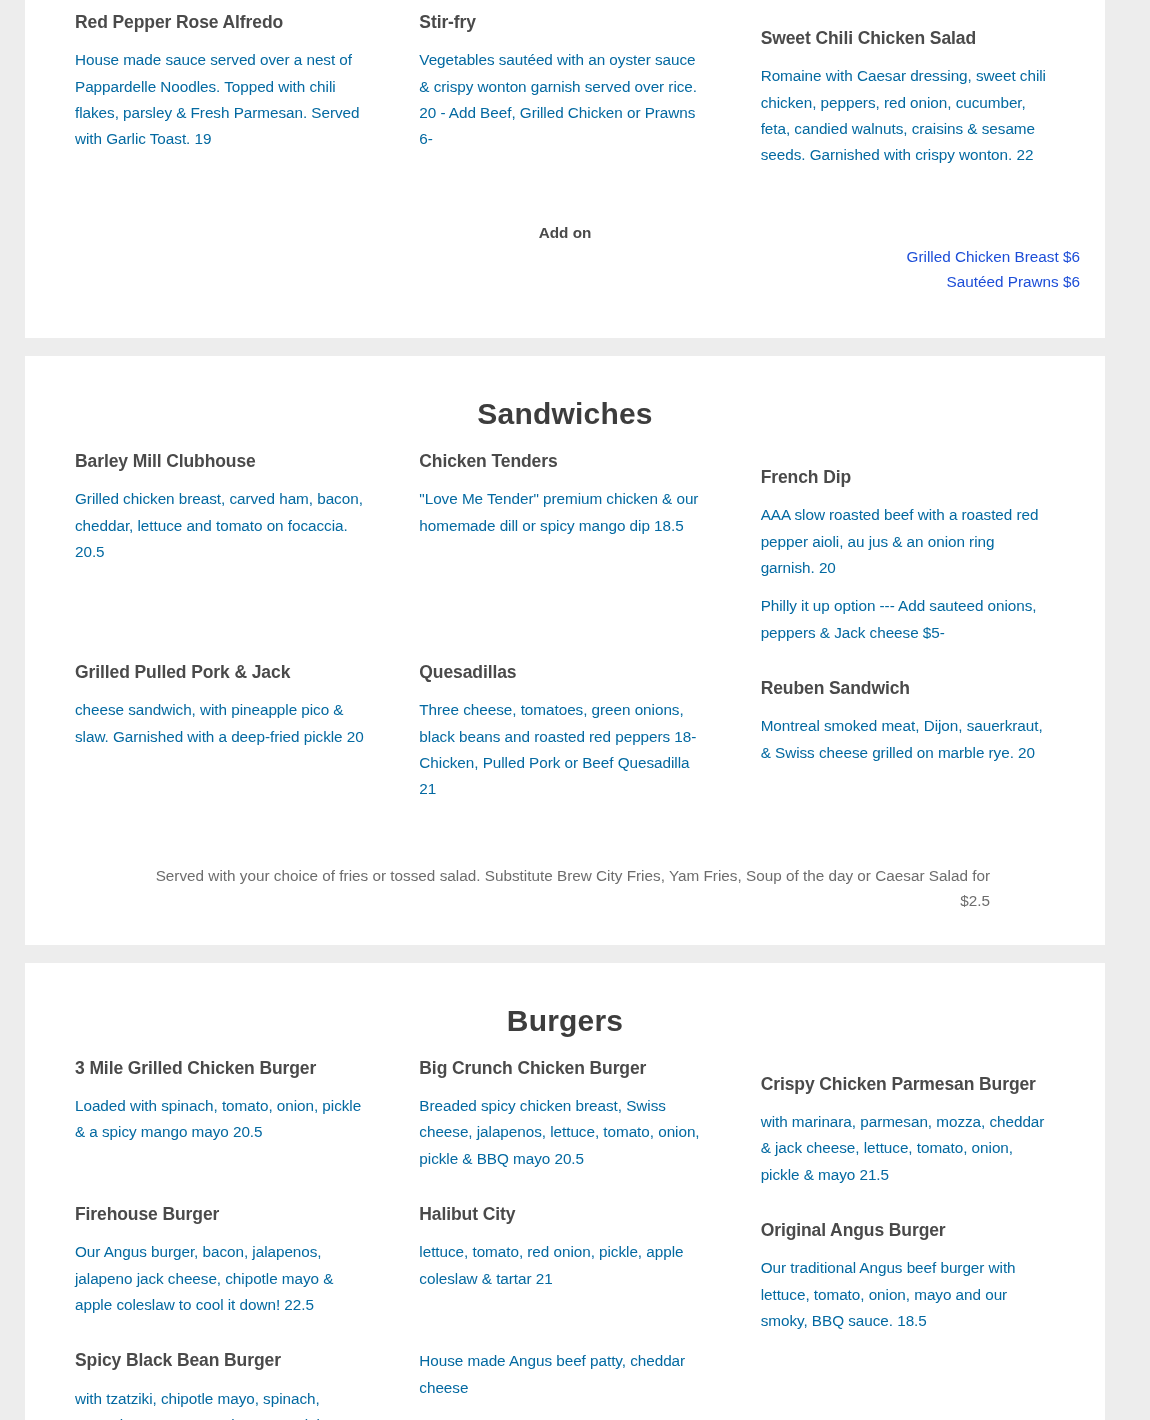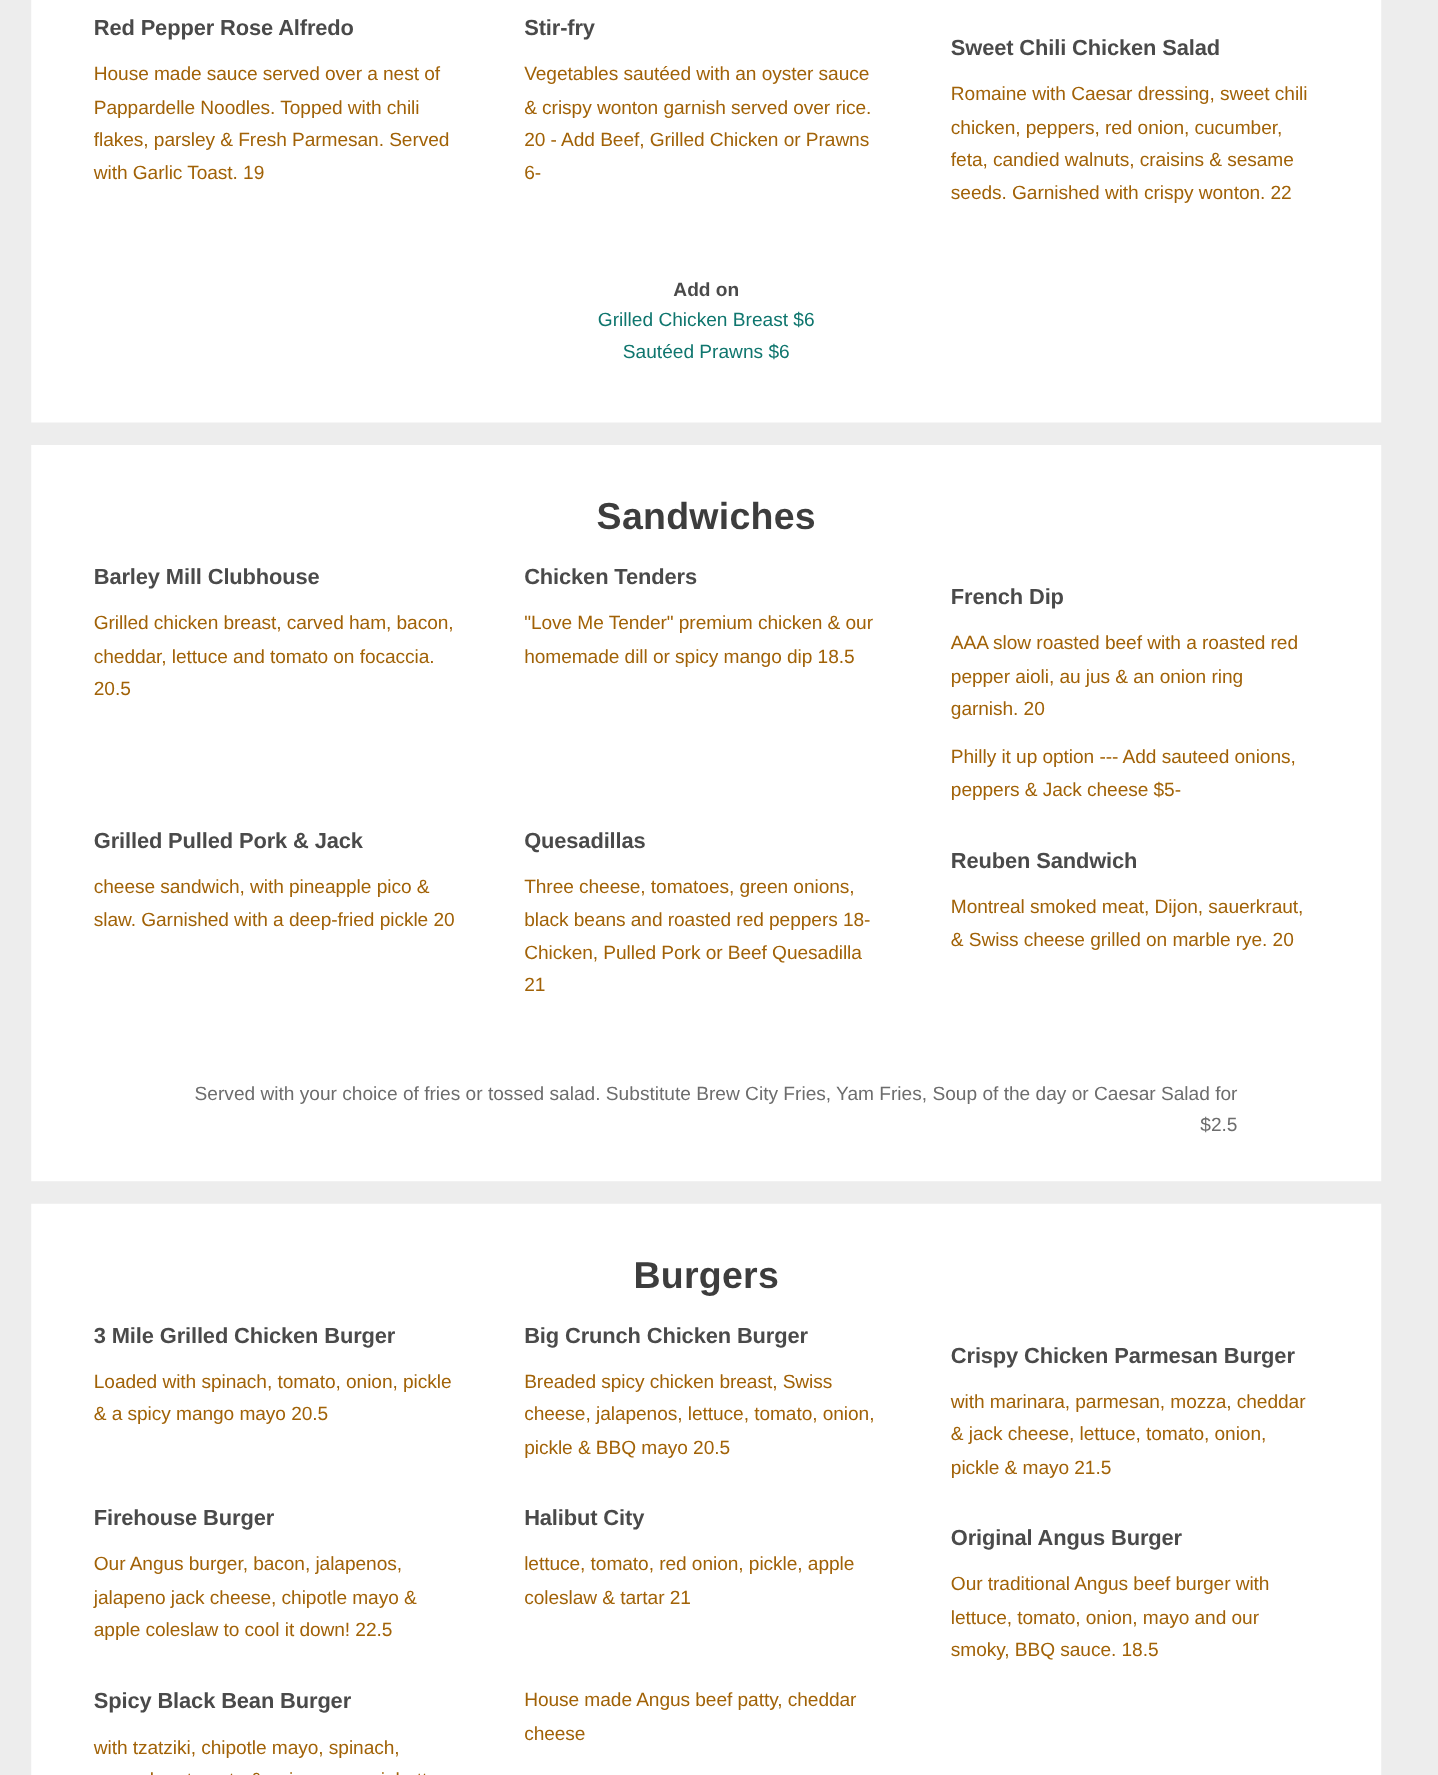--- a/index.html
+++ b/index.html
@@ -47,44 +47,44 @@
   .item-name {
     font-size: 17.5px;
     font-weight: bold;
     color: #4a4a4a;
     line-height: 1.45;
     margin-bottom: 12px;
     letter-spacing: -0.1px;
   }
   .item-desc {
     font-size: 15.3px;
-    color: #a16207;
+    color: #0369a1;
     line-height: 1.72;
     letter-spacing: -0.05px;
   }
   .item-desc + .item-desc { margin-top: 12px; }
   .note {
     text-align: right;
     font-size: 15.3px;
     color: #6d6d6d;
     line-height: 1.58;
     padding: 8px 90px 0 90px;
   }
   .note-strong {
     text-align: center;
     font-size: 15.3px;
     font-weight: bold;
     color: #4a4a4a;
     line-height: 1.6;
   }
   .addon-block { padding-top: 38px; padding-bottom: 44px; }
   .addon-line {
-    text-align: center;
+    text-align: right;
     font-size: 15.3px;
-    color: #0f766e;
+    color: #1d4ed8;
     line-height: 1.6;
   }
   .footnote-block { padding-top: 40px; padding-bottom: 32px; }
 </style>
 </head>
 <body>
 
 <div class="page">
 
   <div class="panel first">

